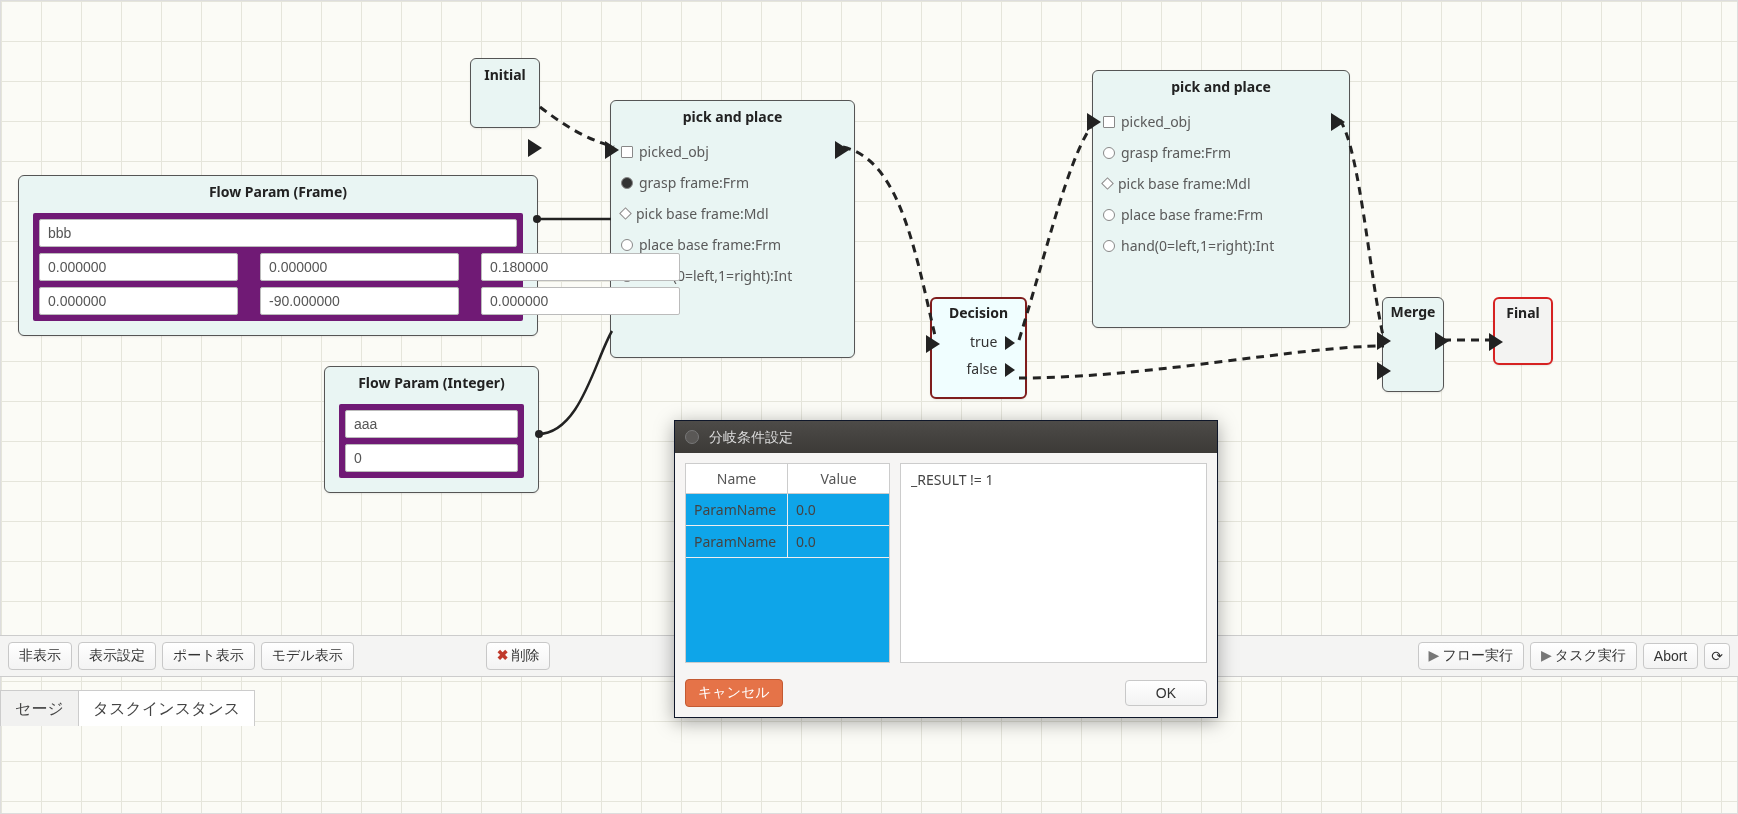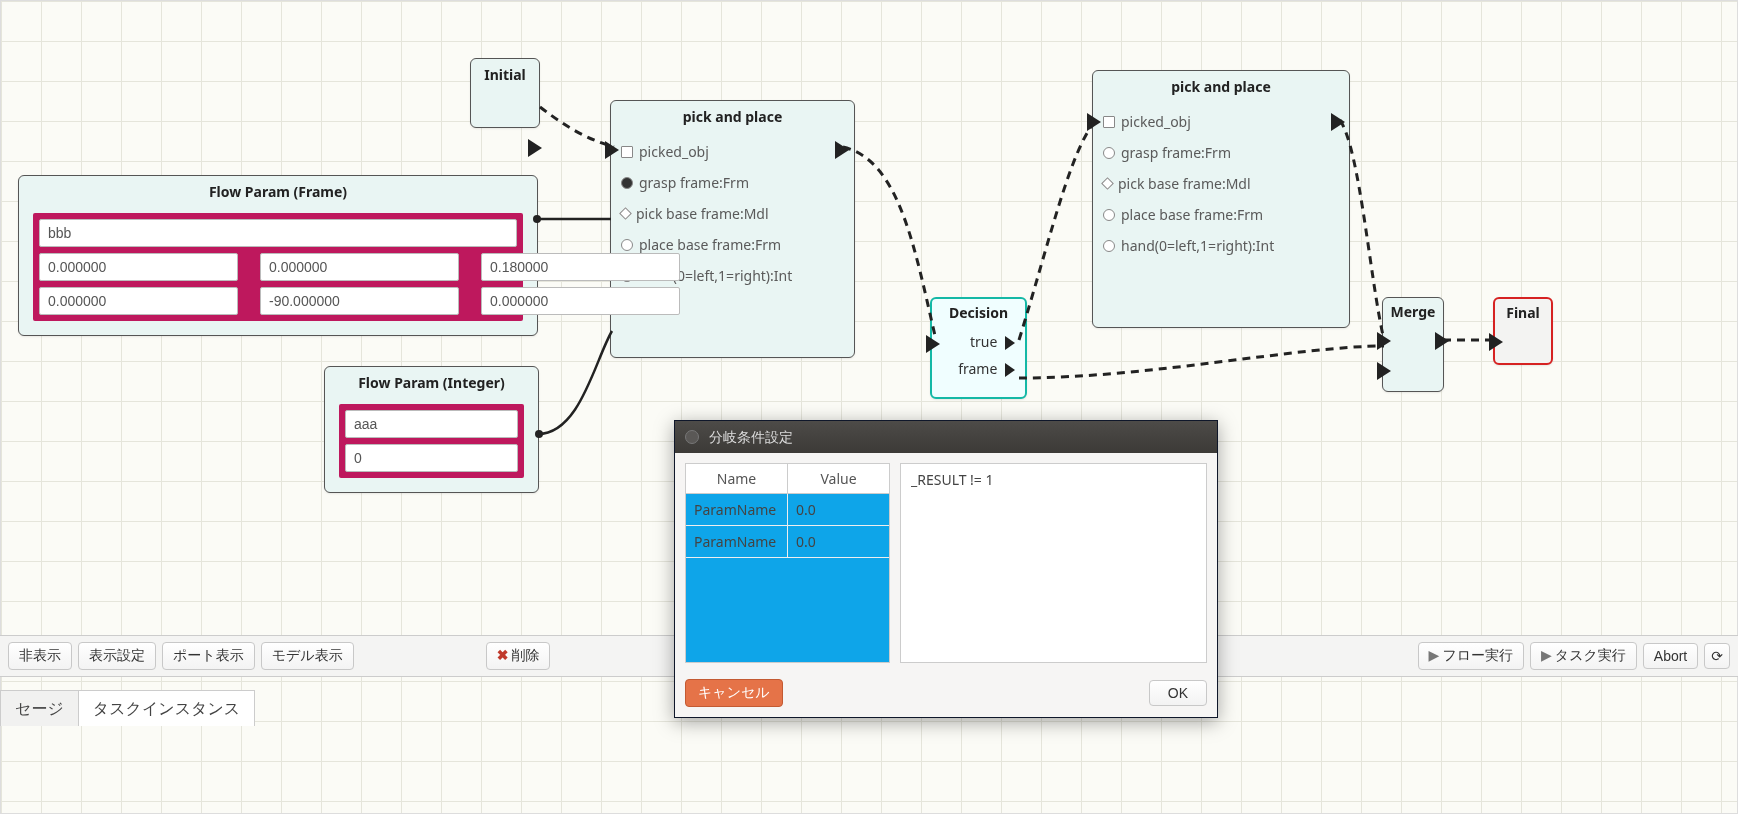--- a/index.html
+++ b/index.html
@@ -34,21 +34,21 @@
   font-weight: 700;
   color: #222;
   padding: 6px 12px;
   text-align: center;
 }
 .node-initial { left: 470px; top: 58px; width: 70px; height: 70px; }
 .node-pick1 { left: 610px; top: 100px; width: 245px; height: 258px; }
 .node-pick2 { left: 1092px; top: 70px; width: 258px; height: 258px; }
 .node-frameparam { left: 18px; top: 175px; width: 520px; }
 .node-intparam { left: 324px; top: 366px; width: 215px; }
-.node-decision { left: 930px; top: 297px; width: 97px; height: 102px; border: 2px solid #14b8a6; background: #f0feff; }
+.node-decision { left: 930px; top: 297px; width: 97px; height: 102px; border: 2px solid #7f1d1d; background: #f0feff; }
 .node-merge { left: 1382px; top: 297px; width: 62px; height: 95px; }
 .node-final { left: 1493px; top: 297px; width: 60px; height: 68px; border: 2px solid #d62222; background:#f3f3f2; }
 
 .port-list { padding: 4px 10px 8px 10px; }
 .port-item {
   display: flex;
   align-items: center;
   gap: 6px;
   padding: 6px 0;
   color: #5a5a5a;
@@ -57,21 +57,21 @@
   width: 12px; height: 12px;
   display: inline-block;
   border: 1px solid #888;
   background: #fff;
 }
 .port-square { border-radius: 1px; }
 .port-circle { border-radius: 50%; }
 .port-diamond { transform: rotate(45deg); width: 9px; height:9px; }
 .port-filled { background: #333; }
 
-.param-body { background: #be185d; margin: 6px 14px 14px 14px; padding: 6px; border-radius: 2px; }
+.param-body { background: #701a75; margin: 6px 14px 14px 14px; padding: 6px; border-radius: 2px; }
 .param-row { display: flex; gap: 22px; margin-top: 6px; }
 .param-input {
   flex: 1;
   border: 1px solid #bbb;
   background: #fff;
   padding: 5px 8px;
   font-size: 14px;
   color: #555;
   border-radius: 2px;
 }
@@ -325,21 +325,21 @@
 
 <div class="node node-decision">
   <div class="node-title" style="padding:4px 6px;">Decision</div>
   <div class="tri-port" style="left:-6px; top:36px;"></div>
   <div class="dec-list">
     <div class="dec-row">
       <span>true</span>
       <span class="tri-small"></span>
     </div>
     <div class="dec-row">
-      <span>frame</span>
+      <span>false</span>
       <span class="tri-small"></span>
     </div>
   </div>
 </div>
 
 <div class="node node-merge">
   <div class="node-title" style="padding:4px 4px;">Merge</div>
   <div class="tri-port" style="left:-6px; top:34px;"></div>
   <div class="tri-port" style="left:-6px; top:64px;"></div>
   <div class="tri-port" style="left:52px; top:34px;"></div>
@@ -387,15 +387,15 @@
       <div class="dlg-row">
         <div>ParamName</div>
         <div>0.0</div>
       </div>
     </div>
     <div class="dlg-expr">_RESULT != 1</div>
   </div>
   <div class="dialog-footer">
     <button class="btn-orange">キャンセル</button>
     <div class="spacer"></div>
-    <button class="btn" style="padding:4px 18px;">OK</button>
+    <button class="btn" style="padding:4px 30px;">OK</button>
   </div>
 </div>
 
 </body></html>

